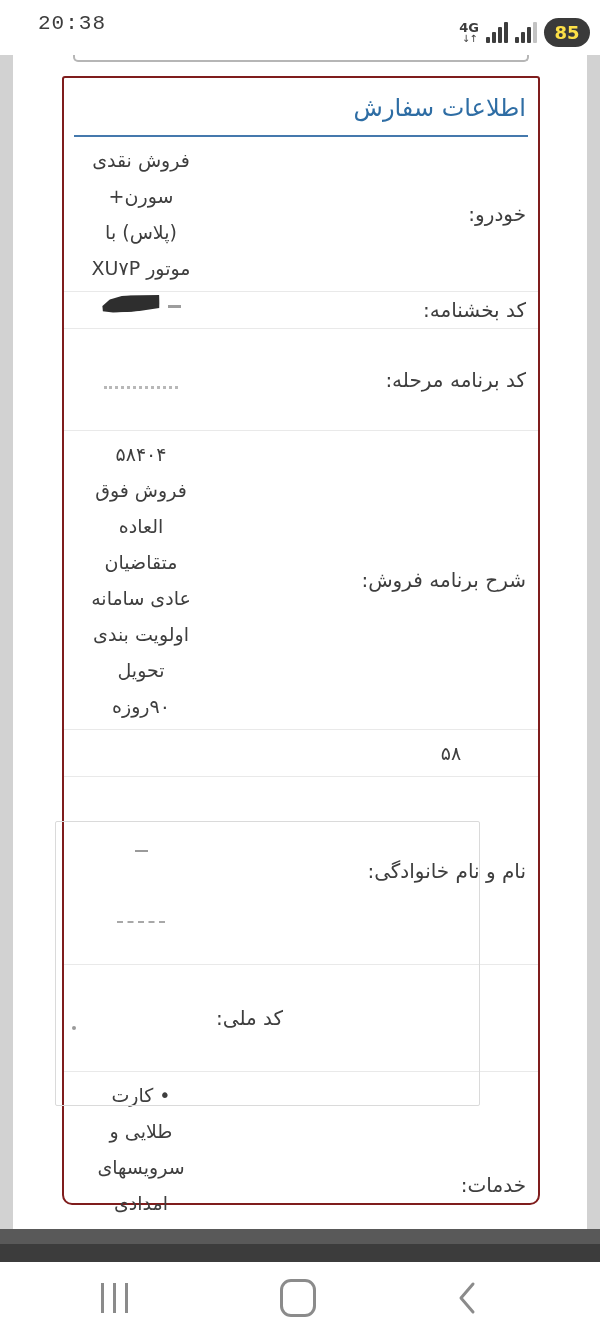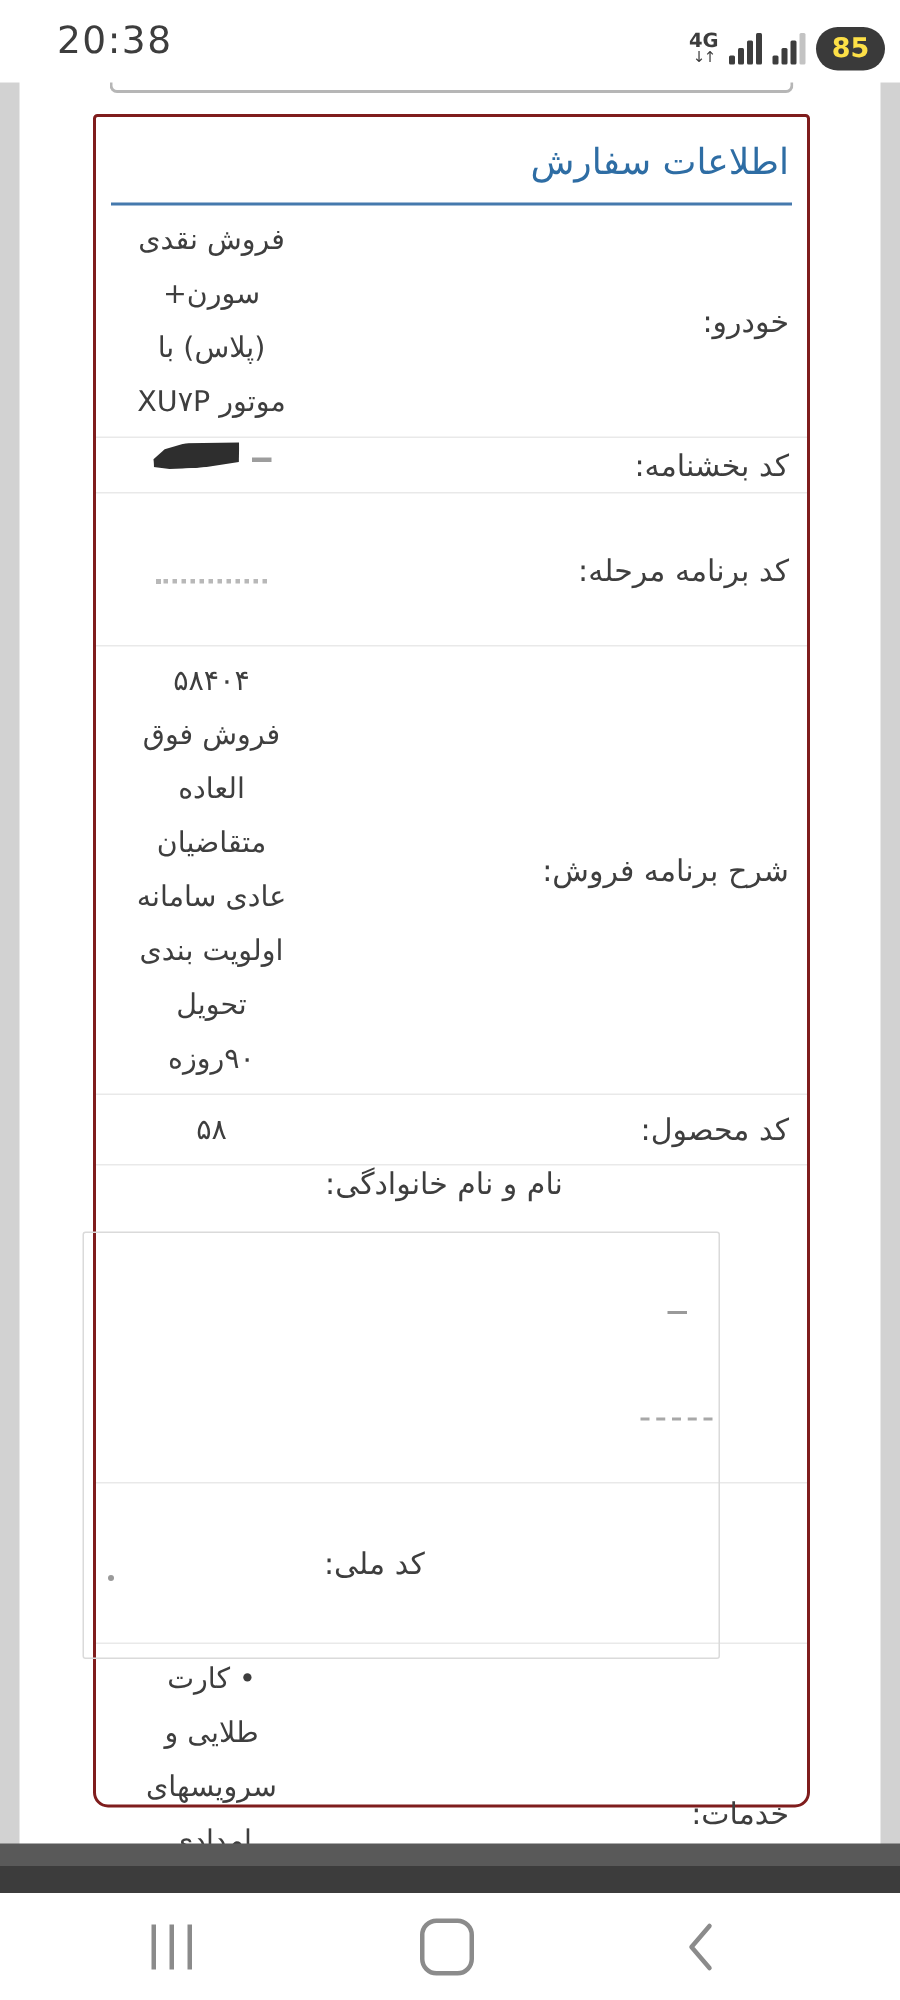--- a/index.html
+++ b/index.html
@@ -2,21 +2,21 @@
 <html lang="fa"><head>
 <meta charset="utf-8">
 <style>
   html,body{margin:0;padding:0;background:#fff;}
   .phone{
     position:relative;width:600px;height:1333px;background:#fff;overflow:hidden;
     font-family:"DejaVu Sans","Liberation Sans",sans-serif;color:#3e3e3e;
   }
   
   .statusbar{position:absolute;top:0;left:0;right:0;height:55px;background:#fff;z-index:20;}
-  .clock{position:absolute;left:38px;top:12px;font-size:25px;letter-spacing:1px;color:#3d3d3d;}
+  .clock{position:absolute;left:38px;top:12px;font-size:21px;letter-spacing:1px;color:#3d3d3d;font-family:Liberation Mono, monospace;}
   .status-icons{position:absolute;right:10px;top:18px;display:flex;align-items:center;gap:7px;}
   .net{display:flex;flex-direction:column;align-items:center;line-height:11px;color:#3d3d3d;}
   .net .g{font-size:13px;font-weight:bold;}
   .net .arrows{font-size:10px;letter-spacing:-1px;}
   .bars{display:flex;align-items:flex-end;gap:2px;height:21px;}
   .bars i{display:block;width:4px;background:#3d3d3d;border-radius:1px;}
   .bars i:nth-child(1){height:6px;}
   .bars i:nth-child(2){height:11px;}
   .bars i:nth-child(3){height:16px;}
   .bars i:nth-child(4){height:21px;}
@@ -37,21 +37,21 @@
   .rows{margin:0;}
   .row{display:flex;border-bottom:1px solid #e9e9e9;padding:0 12px 0 2px;box-sizing:border-box;}
   .label{flex:1;align-self:center;font-size:20px;color:#3e3e3e;}
   .value{width:150px;text-align:center;font-size:19px;color:#3e3e3e;line-height:36px;
     white-space:pre-line;padding:5px 0;}
   .row-khodro{min-height:154px;}
   .row-bakhshnameh{min-height:37px;}
   .row-barnameh{min-height:38px;}
   .row-sharh{min-height:298px;}
   .row-mahsul{min-height:43px;}
-  .row-nam{min-height:108px;flex-direction:column;}
+  .row-nam{min-height:108px;}
   .row-melli{min-height:45px;}
   .row-melli .label{padding-right:0;padding-left:0;text-align:start;
     flex:unset;margin-right:auto;}
   .row-khadamat{min-height:226px;}
   
   .scribble-wrap{width:150px;display:flex;align-items:center;justify-content:center;gap:8px;}
   .dash-mini{width:13px;height:3px;background:#9d9d9d;margin-top:-8px;}
   .scribble{width:58px;height:17px;background:#2e2e2e;margin-top:-14px;transform:rotate(-4deg);
     clip-path:polygon(0 55%,14% 18%,38% 0,100% 12%,98% 88%,55% 100%,18% 96%,0 84%);}
   .dots{width:74px;border-top:3px dotted #b8b8b8;margin:16px auto 0;}
@@ -145,21 +145,20 @@
 فروش فوق
 العاده
 متقاضیان
 عادی سامانه
 اولویت بندی
 تحویل
 ۹۰روزه</div>
       </div>
 
       <div class="row row-mahsul">
-        <div class="label">کد محصول:</div>
         <div class="value">۵۸</div>
       </div>
 
       <div class="row row-nam">
         <div class="label">نام و نام خانوادگی:</div>
         <div class="value">
           <span class="mark1" style="display:block"></span>
           <span class="mark2" style="display:block"></span>
         </div>
       </div>

